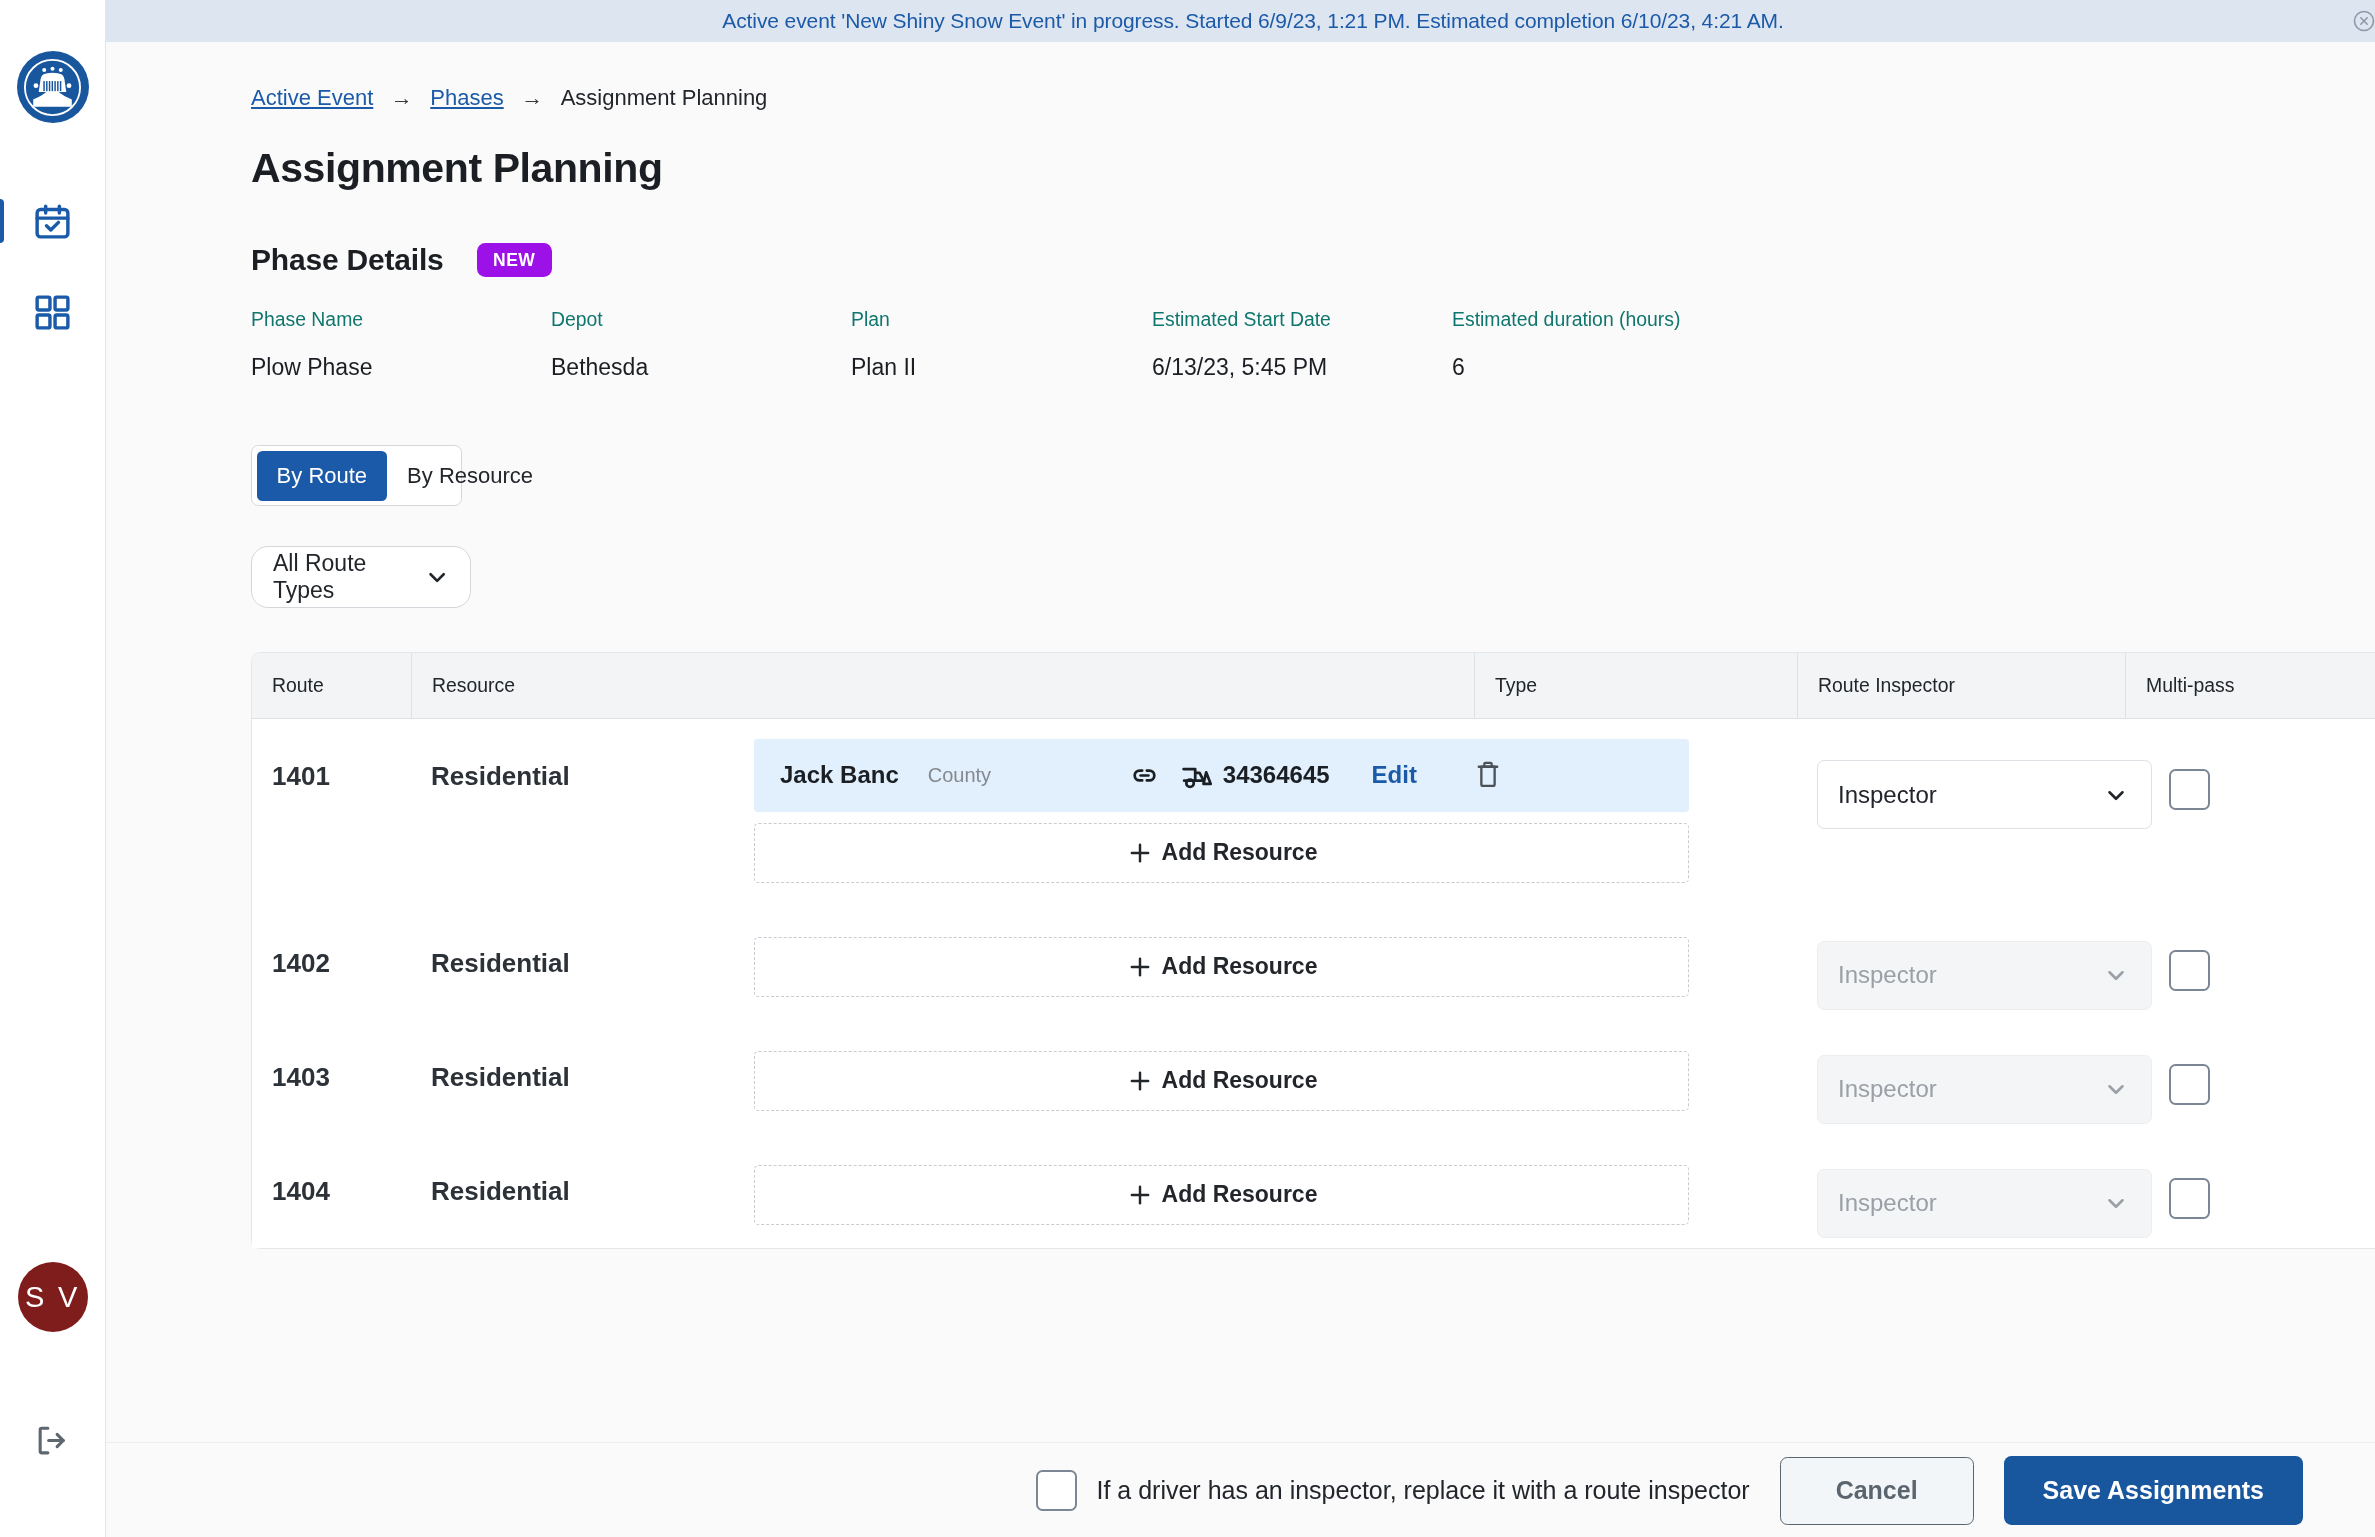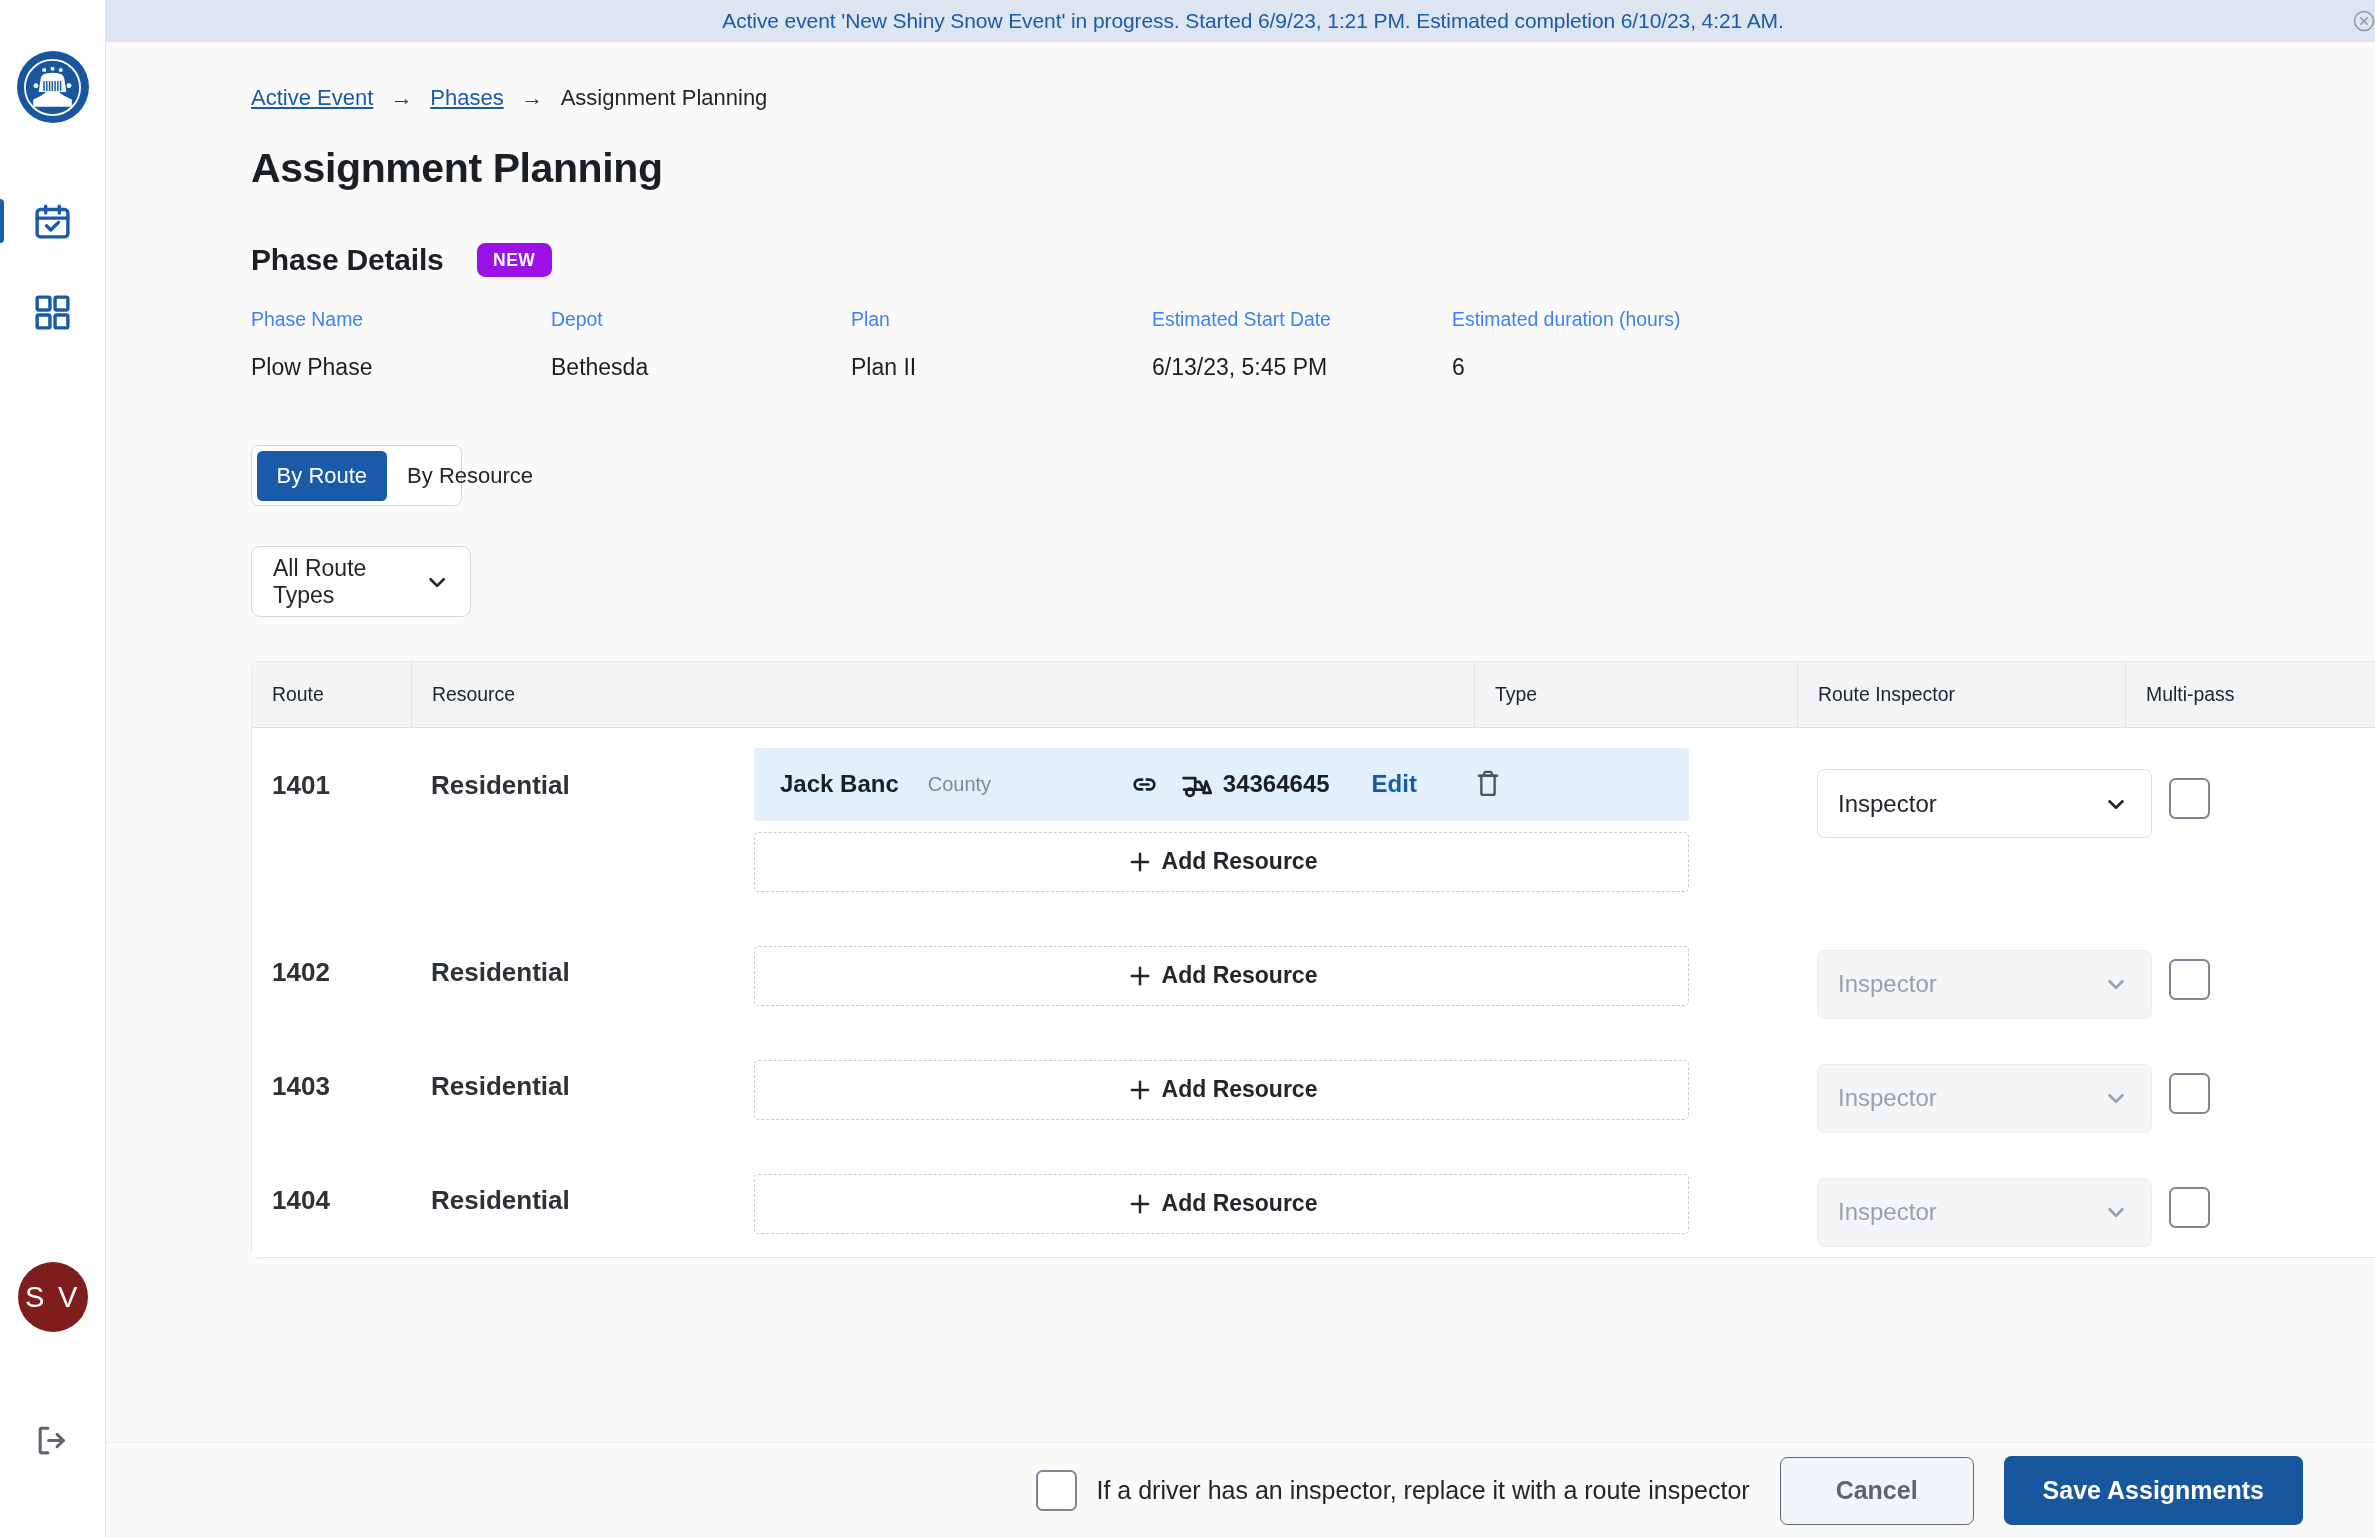--- a/index.html
+++ b/index.html
@@ -77,39 +77,39 @@
   
   .phase-head { display: flex; align-items: center; gap: 33px; margin-top: 51px; }
   .phase-head h2 { font-size: 30px; font-weight: 700; color: #1b1f24; letter-spacing: -0.2px; }
   .badge-new {
     background: #9b11e8; color: #ffffff; font-size: 17.5px; font-weight: 700;
     padding: 6.5px 16.6px; border-radius: 8.3px; letter-spacing: 0.4px;
   }
 
   .phase-grid { margin-top: 31px; display: flex; }
   .pf-col { display: flex; flex-direction: column; }
-  .pf-label { font-size: 19.4px; color: #3b82f6; white-space: nowrap; }
+  .pf-label { font-size: 19.4px; color: #0f766e; white-space: nowrap; }
   .pf-value { font-size: 23px; color: #1b1f24; margin-top: 23px; white-space: nowrap; }
 
   
   .seg {
     margin-top: 64px; display: inline-flex; background: #ffffff;
     border: 0.9px solid #d3d7dc; border-radius: 7.4px; padding: 4.6px; width: 211px;
   }
   .seg-btn {
     font-size: 22px; padding: 12px 20px; border-radius: 5.5px; cursor: pointer;
     white-space: nowrap; border: none; background: transparent; color: #22262b;
     font-family: inherit;
   }
   .seg-btn.active { background: #1a5aa8; color: #ffffff; }
 
   
   .filter-select {
-    margin-top: 40px; width: 220px; height: 71px;
-    border: 0.9px solid #d3d7dc; border-radius: 9px; background: #ffffff;
+    margin-top: 40px; width: 220px; height: 62px;
+    border: 0.9px solid #d3d7dc; border-radius: 17px; background: #ffffff;
     display: flex; align-items: center; justify-content: space-between;
     padding: 0 20px 0 21px; cursor: pointer;
   }
   .filter-select span { font-size: 23px; color: #22262b; }
 
   
   .table {
     margin-top: 44px; width: 2149px;
     background: #ffffff;
     border: 0.9px solid #e4e7ea;

